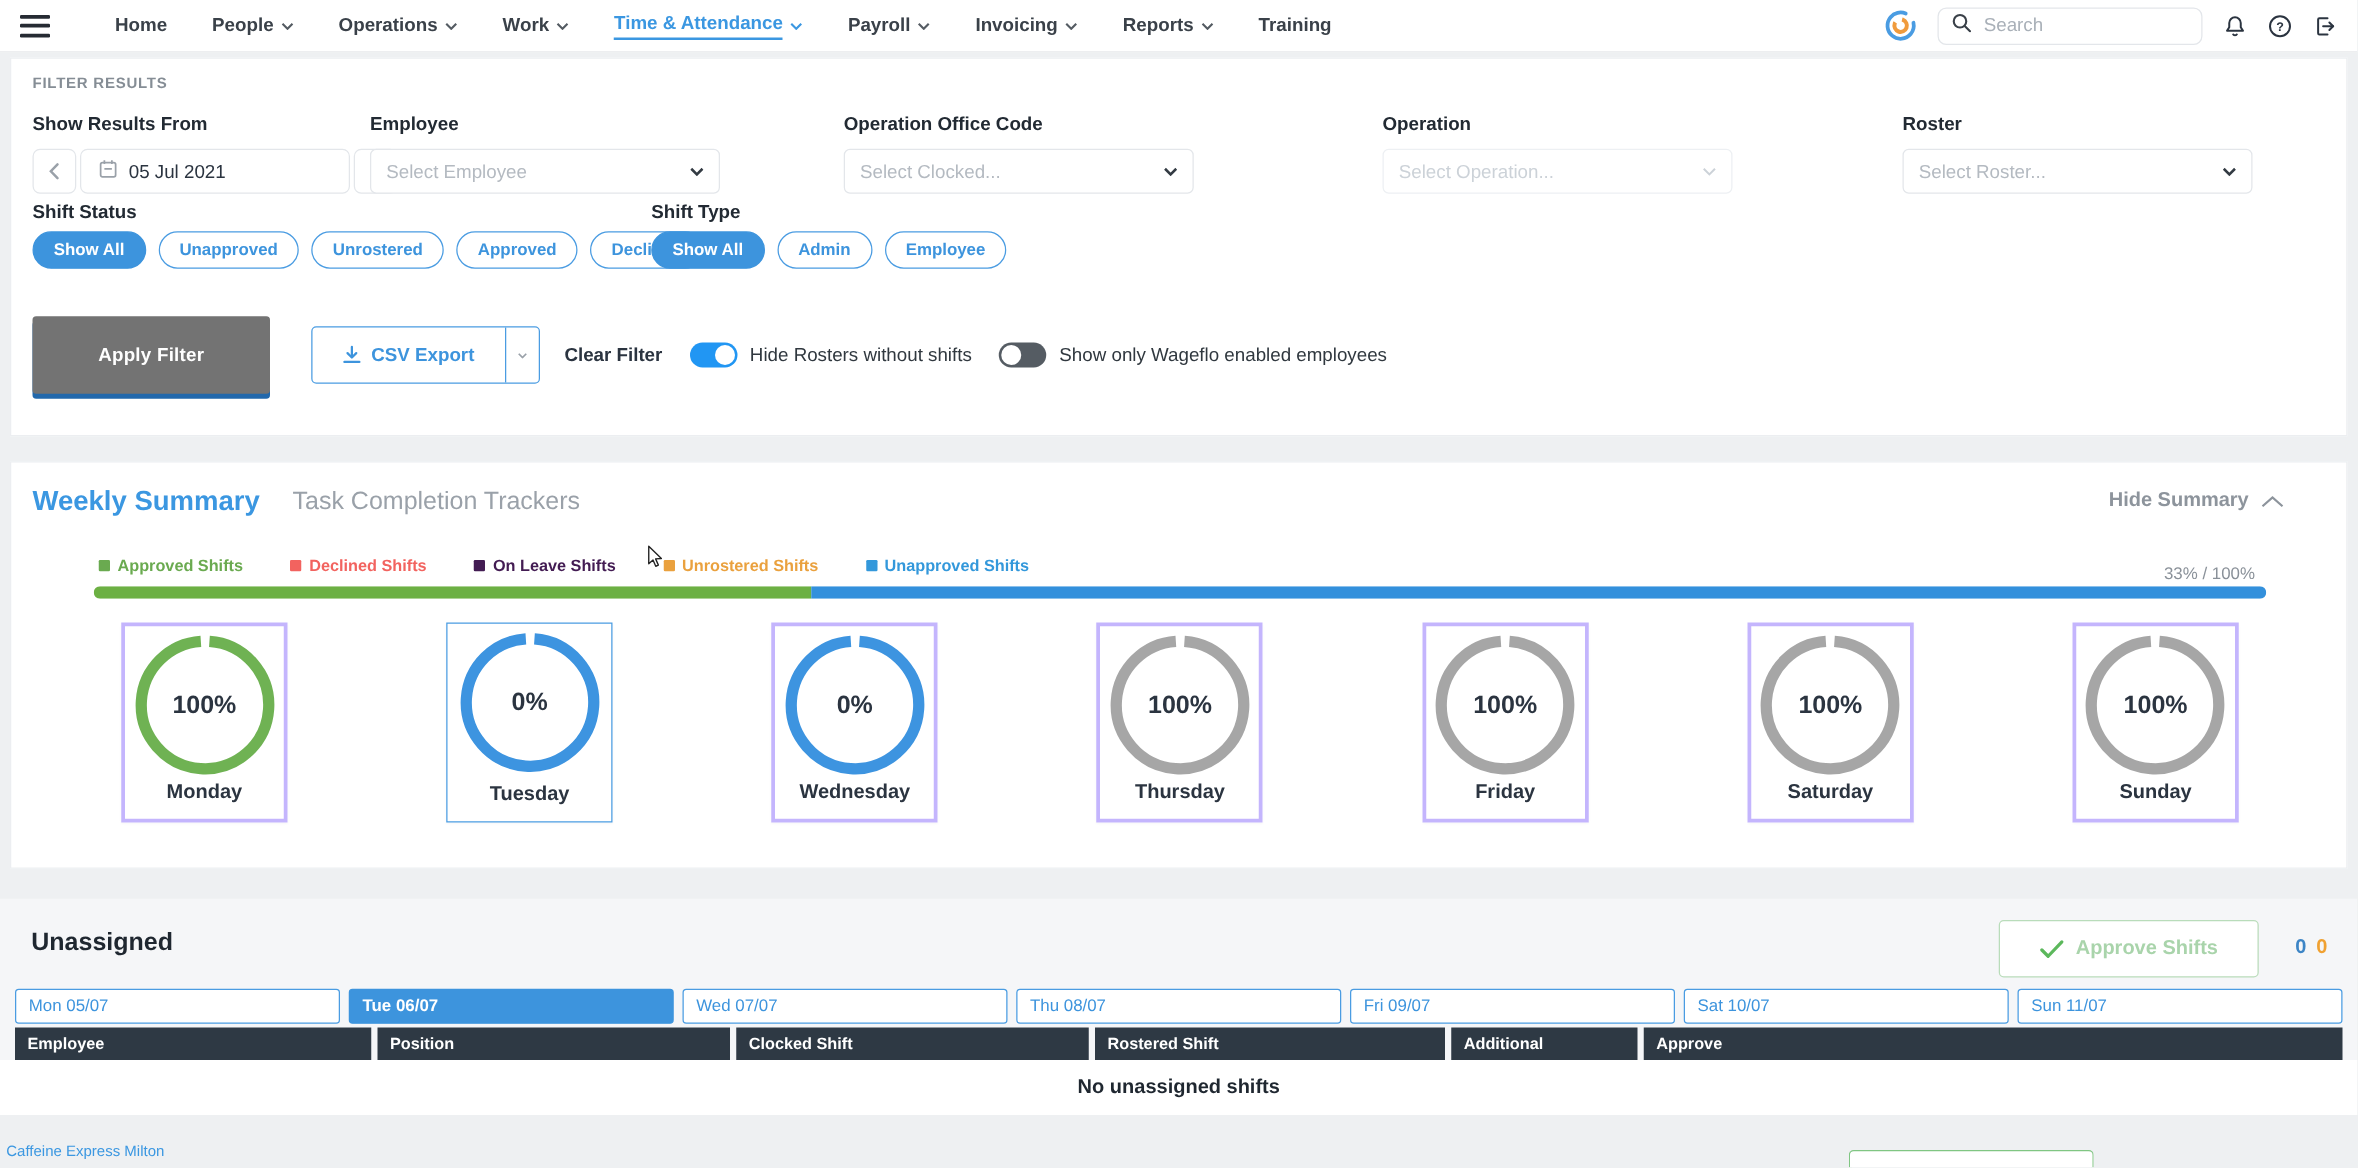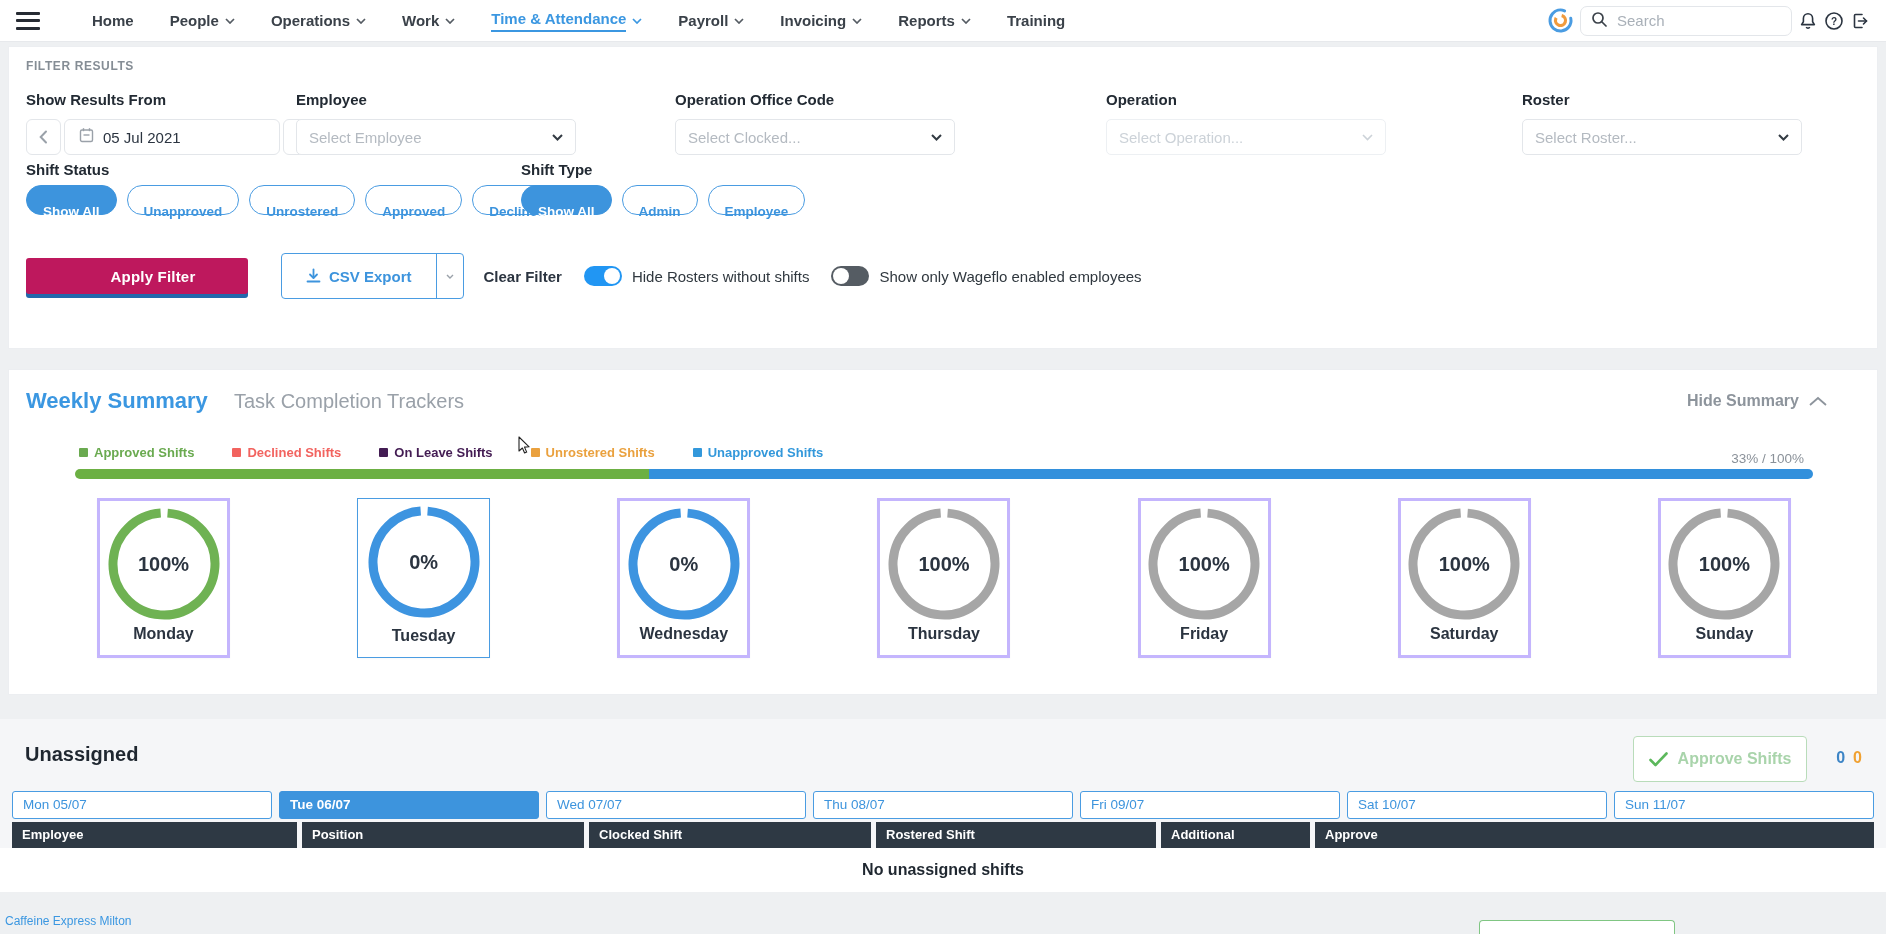--- a/index.html
+++ b/index.html
@@ -10,43 +10,43 @@
   }
   
   .topnav{height:42px;background:#fff;border-bottom:1px solid #e7e9ec;display:flex;align-items:center;padding:0 16px;box-sizing:border-box;}
   .hamburger{width:24px;height:18px;display:flex;flex-direction:column;justify-content:space-between;cursor:pointer;}
   .hamburger span{display:block;height:3px;background:#262b33;border-radius:1px;}
   #nav-items{display:flex;gap:36px;margin-left:52px;align-items:center;height:100%;}
   .nav-item{display:flex;align-items:center;gap:6px;font-size:15px;font-weight:600;color:#3a4149;cursor:pointer;height:100%;}
   .nav-item .chev{width:10px;height:6px;}
   .nav-item.active{color:#3b97e1;}
   .nav-item.active .nav-label{border-bottom:2px solid #3b97e1;padding-bottom:3px;font-weight:700;}
-  .nav-right{margin-left:auto;display:flex;align-items:center;gap:6px;}
+  .nav-right{margin-left:auto;display:flex;align-items:center;gap:16px;}
   .searchbox{display:flex;align-items:center;gap:8px;width:190px;height:28px;border:1px solid #e3e6ea;border-radius:7px;padding:0 10px;background:#fff;}
   .searchbox input{border:none;outline:none;font-size:15px;color:#3a4149;width:130px;font-family:"Liberation Sans",sans-serif;background:transparent;}
   .searchbox input::placeholder{color:#a9b0b8;}
   .icon-btn{display:flex;align-items:center;justify-content:center;cursor:pointer;}
   
   .filter-card{position:absolute;left:8px;top:46px;width:1870px;height:303px;background:#fff;border:1px solid #eceef1;box-sizing:border-box;}
   .f-title{position:absolute;left:17px;top:12px;font-size:12px;letter-spacing:.6px;color:#858d95;font-weight:600;}
   .f-label{position:absolute;top:44px;font-size:15px;font-weight:700;color:#222a33;}
   .f-ctrl{position:absolute;top:72px;height:36px;}
   .date-group{display:flex;gap:3px;align-items:center;}
   .nav-sq{width:35px;height:36px;border:1px solid #e3e6ea;border-radius:6px;background:#fff;display:flex;align-items:center;justify-content:center;cursor:pointer;box-sizing:border-box;}
   .date-field{width:216px;height:36px;border:1px solid #e3e6ea;border-radius:6px;display:flex;align-items:center;gap:9px;padding:0 14px;box-sizing:border-box;cursor:pointer;}
   .date-field .dval{font-size:15px;font-weight:400;color:#2b3440;}
   .selectbox{width:280px;height:36px;border:1px solid #e3e6ea;border-radius:5px;display:flex;align-items:center;justify-content:space-between;padding:0 12px;box-sizing:border-box;background:#fff;cursor:pointer;}
   .selectbox .ph{font-size:15px;color:#b4bac1;}
   .selectbox.disabled{border-color:#edf0f3;}
   .selectbox.disabled .ph{color:#ccd2d8;}
   .pill-row{position:absolute;top:138px;display:flex;gap:10px;}
-  .pill{height:30px;line-height:28px;padding:12px 16px;border:1px solid #4a9ce2;border-radius:15px;color:#3d94dd;font-size:13.5px;font-weight:700;background:#fff;cursor:pointer;box-sizing:border-box;}
+  .pill{height:30px;line-height:28px;padding:0 16px;border:1px solid #4a9ce2;border-radius:15px;color:#3d94dd;font-size:13.5px;font-weight:700;background:#fff;cursor:pointer;box-sizing:border-box;}
   .pill.sel{background:#3d94dd;color:#fff;border-color:#3d94dd;}
   .actions{position:absolute;left:17px;top:206px;display:flex;align-items:center;}
-  .apply-btn{width:190px;height:36px;background:#be185d;border-radius:3px;box-shadow:0 4px 0 0 #2268ab;color:#fff;font-size:15px;font-weight:700;display:flex;align-items:center;justify-content:center;cursor:pointer;letter-spacing:.2px;padding-left:32px;}
+  .apply-btn{width:190px;height:62px;background:#737373;border-radius:3px;box-shadow:0 4px 0 0 #2268ab;color:#fff;font-size:15px;font-weight:700;display:flex;align-items:center;justify-content:center;cursor:pointer;letter-spacing:.2px;}
   .csv-btn{margin-left:33px;height:46px;border:1px solid #4a9ce2;border-radius:4px;background:#fff;display:flex;align-items:stretch;cursor:pointer;box-sizing:border-box;}
   .csv-main{display:flex;align-items:center;gap:8px;padding:0 24px;color:#3d94dd;font-size:15px;font-weight:600;}
   .csv-caret{width:26px;border-left:1px solid #4a9ce2;display:flex;align-items:center;justify-content:center;}
   .clear-filter{margin-left:20px;font-size:15px;font-weight:600;color:#2b3440;cursor:pointer;}
   .toggle-row{display:flex;align-items:center;gap:10px;margin-left:22px;}
   .switch{width:38px;height:20px;border-radius:10px;background:#555c63;position:relative;cursor:pointer;flex:none;}
   .switch .knob{position:absolute;top:2px;left:2px;width:16px;height:16px;border-radius:50%;background:#fff;}
   .switch.on{background:#2196f3;}
   .switch.on .knob{left:auto;right:2px;}
   .toggle-row .tlabel{font-size:15px;color:#30383f;}
@@ -68,21 +68,21 @@
   .day-card{width:133px;height:160px;background:#fff;border:3px solid #c4b5fd;box-sizing:border-box;position:relative;cursor:pointer;box-shadow:0 1px 2px rgba(0,0,0,.03);}
   .day-card.sel{border:1px solid #4a9ce2;}
   .ring-wrap{position:absolute;left:50%;top:7px;transform:translateX(-50%);width:112px;height:112px;}
   .ring-wrap svg{width:112px;height:112px;display:block;}
   .ring-pct{position:absolute;inset:0;display:flex;align-items:center;justify-content:center;font-size:20px;font-weight:700;color:#2b3440;}
   .day-label{position:absolute;left:0;right:0;bottom:12px;text-align:center;font-size:16px;font-weight:700;color:#2b3440;}
   
   .unassigned{position:absolute;left:0;top:719px;width:1886px;background:#f5f6f8;}
   .ua-head{position:relative;height:72px;}
   .ua-title{position:absolute;left:25px;top:24px;font-size:20px;font-weight:700;color:#1f2730;}
-  .approve-btn{position:absolute;right:79px;top:17px;width:174px;height:46px;background:#fff;border:1px solid #b9dcba;border-radius:4px;display:flex;align-items:center;justify-content:center;gap:10px;color:#a9d4ab;font-size:16px;font-weight:600;cursor:pointer;box-sizing:border-box;}
+  .approve-btn{position:absolute;right:79px;top:17px;width:208px;height:46px;background:#fff;border:1px solid #b9dcba;border-radius:4px;display:flex;align-items:center;justify-content:center;gap:10px;color:#a9d4ab;font-size:16px;font-weight:600;cursor:pointer;box-sizing:border-box;}
   .ua-counts{position:absolute;right:24px;top:30px;font-size:16px;font-weight:700;display:flex;gap:8px;}
   .day-tabs{margin:0 12px;display:flex;gap:7px;}
   .dtab{flex:1;height:28px;line-height:26px;border:1px solid #4a9ce2;border-radius:3px;background:#fff;color:#3d94dd;font-size:13.5px;padding-left:10px;box-sizing:border-box;cursor:pointer;}
   .dtab.sel{background:#3d94dd;border-color:#3d94dd;color:#fff;font-weight:700;}
   .thead{margin:3px 12px 0;display:flex;gap:5px;}
   .thcell{height:26px;line-height:26px;background:#2e3944;color:#fff;font-size:13px;font-weight:700;padding-left:10px;box-sizing:border-box;}
   .empty-row{background:#fff;height:44px;display:flex;align-items:center;justify-content:center;font-size:16px;font-weight:700;color:#1f2730;}
   
   .footer-link{position:absolute;left:5px;bottom:5px;font-size:12px;color:#3b97e1;text-decoration:none;cursor:pointer;border-bottom:1px solid transparent;}
   .cutoff-button{position:absolute;left:1479px;bottom:0;width:194px;height:13px;background:#fff;border:1px solid #80c683;border-bottom:none;border-radius:4px 4px 0 0;cursor:pointer;}

